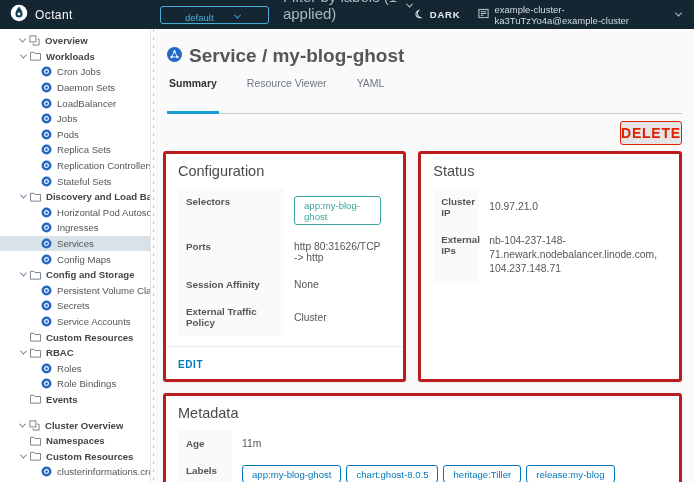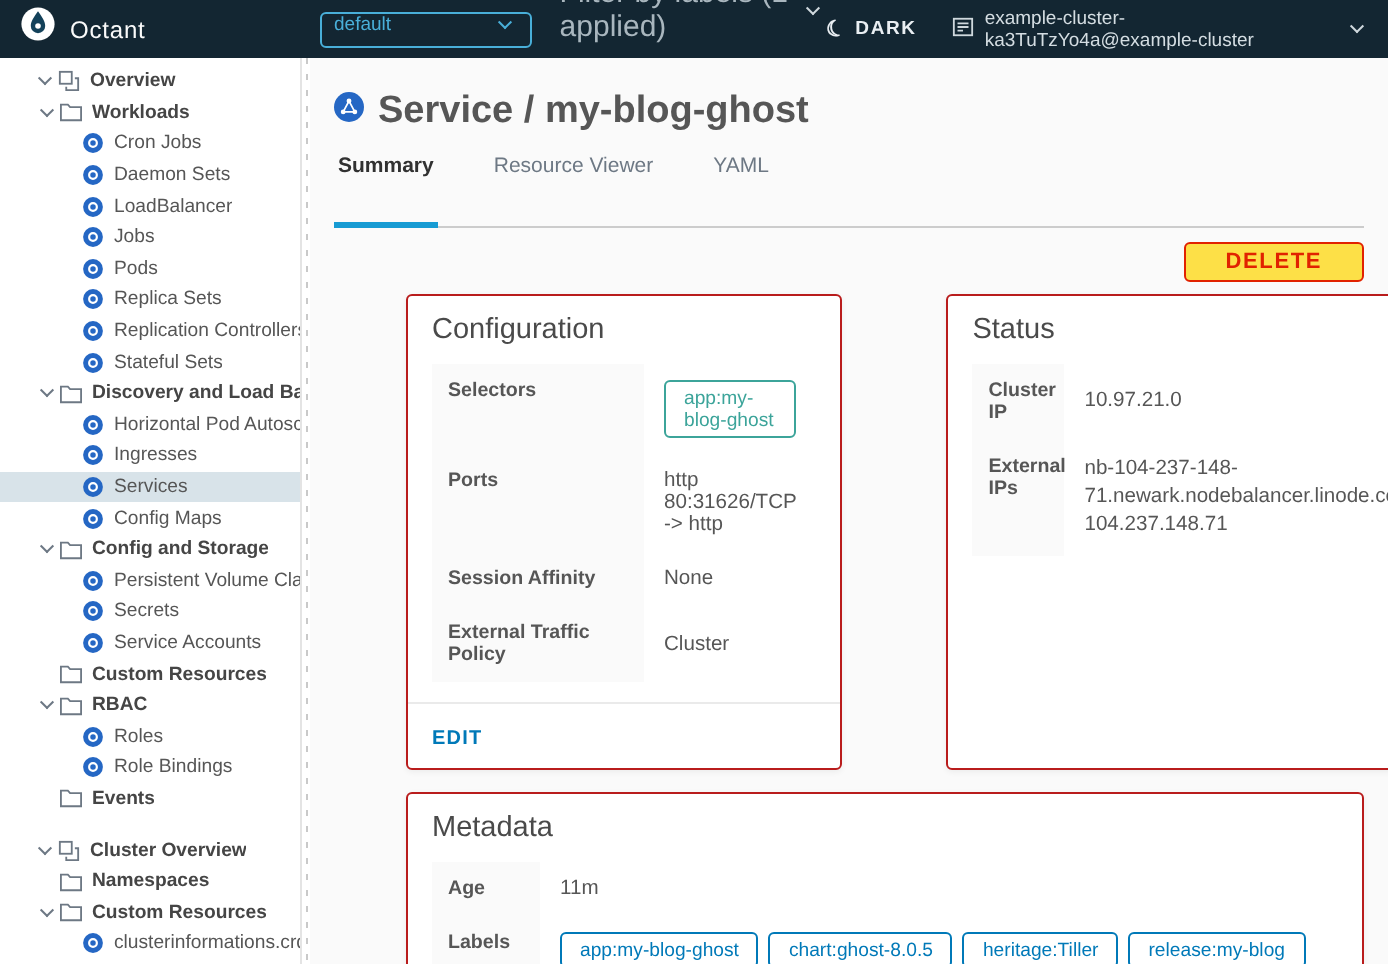--- a/index.html
+++ b/index.html
@@ -2,22 +2,22 @@
 <html><head>
 <meta charset="utf-8">
 <style>
   * { margin:0; padding:0; box-sizing:border-box; }
   html,body { width:694px; height:482px; overflow:hidden; font-family:"Liberation Sans",sans-serif; background:#fff; }
 
   
   .hdr { height:29px; background:#132632; display:flex; align-items:center; padding:0 10px; color:#fff; }
   .hdr-logo { display:flex; align-items:center; gap:7px; width:150px; flex:none; }
   .hdr-logo .app-title { font-size:12px; letter-spacing:.4px; color:#fafafa; }
-  .ns-select { display:flex; align-items:flex-start; justify-content:space-between; width:116px; height:18px;
-    border:1px solid #49afd9; border-radius:3px; padding:0 6px; color:#49afd9; font-size:9.5px; cursor:pointer; }
+  .ns-select { display:flex; align-items:flex-end; justify-content:space-between; width:116px; height:18px;
+    border:1px solid #49afd9; border-radius:3px; padding:0 24px; color:#49afd9; font-size:9.5px; cursor:pointer; }
   .flt { display:flex; align-items:center; justify-content:space-between; width:148px; margin-left:14px;
     border-bottom:1px solid #8b9aa3; padding-bottom:18px; color:#a9b6be; font-size:15px; }
   .hdr-right { margin-left:auto; display:flex; align-items:center; gap:18px; }
   .theme-toggle { display:flex; align-items:center; gap:4px; font-size:9.5px; font-weight:bold; letter-spacing:.8px; color:#e9eef2; cursor:pointer; }
   .moon { font-size:11px; transform:rotate(-15deg); }
   .ctx { display:flex; align-items:center; gap:5px; font-size:9.5px; color:#d4dde2; cursor:pointer; }
 
   
   .chev { width:12px; height:12px; display:inline-flex; align-items:center; justify-content:center; flex:none; }
   .chev::before { content:''; width:4px; height:4px; border-right:1.2px solid #6d7884; border-bottom:1.2px solid #6d7884;
@@ -44,25 +44,25 @@
   .nicon { display:inline-flex; align-items:center; justify-content:center; width:13px; margin-right:4px; flex:none; }
   .nlabel { overflow:hidden; text-overflow:clip; }
 
   
   .page-head { display:flex; align-items:center; gap:7px; padding:4px 0 0 4px; }
   .page-title { font-size:19px; color:#565656; }
   .tabs { display:flex; gap:26px; margin:10px 0 0 4px; border-bottom:1px solid #ccc; }
   .tab { font-size:10.5px; color:#6d7884; padding:0 2px 22px; cursor:pointer; }
   .tab.active { color:#313131; font-weight:bold; border-bottom:3px solid #179bd3; margin-bottom:-1px; }
   .actions { display:flex; justify-content:flex-end; margin:7px 0 6px; }
-  .btn-delete { font-size:11px; font-weight:bold; letter-spacing:.8px; color:#e12200; background:#fde047;
-    border:1px solid #e12200; border-radius:3px; padding:3px 20px; cursor:pointer; }
-
-  
-  .card { background:#fff; border:1px solid #b91c1c; border-radius:3px; box-shadow:0 1px 3px rgba(0,0,0,.06); margin-bottom:11px;margin-left:40px; }
+  .btn-delete { font-size:14px; font-weight:bold; letter-spacing:.8px; color:#e12200; background:#e5e5e5;
+    border:1px solid #e12200; border-radius:3px; padding:3px 0; cursor:pointer; }
+
+  
+  .card { background:#fff; border:3px solid #b91c1c; border-radius:3px; box-shadow:0 1px 3px rgba(0,0,0,.06); margin-bottom:11px; }
   .card-body { padding:9px 12px 10px; }
   .card-title { font-size:14.5px; color:#4a4a4a; margin-bottom:9px; }
   .row2 { display:flex; gap:12px; align-items:stretch; }
   .row2 .card { flex:1; }
   .card-footer { border-top:1px solid #eaeaea; padding:7px 12px; }
   .edit-link { font-size:10px; font-weight:bold; letter-spacing:.6px; color:#0079b8; cursor:pointer; }
 
   
   .kv-row { display:flex; align-items:stretch; }
   .kv-key { background:#fafafa; color:#565656; font-size:9.8px; font-weight:bold; padding:8px 8px; flex:none; }

